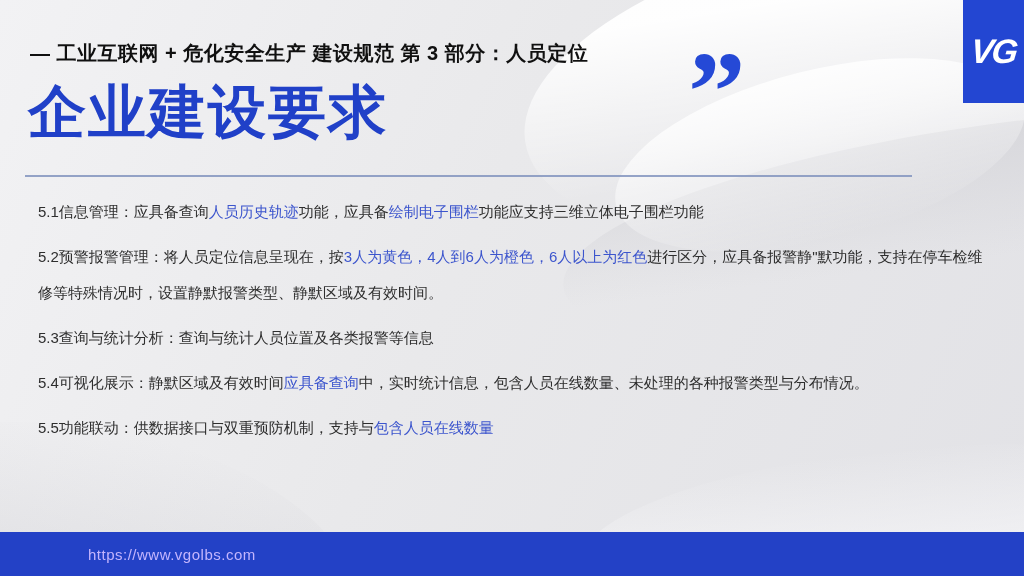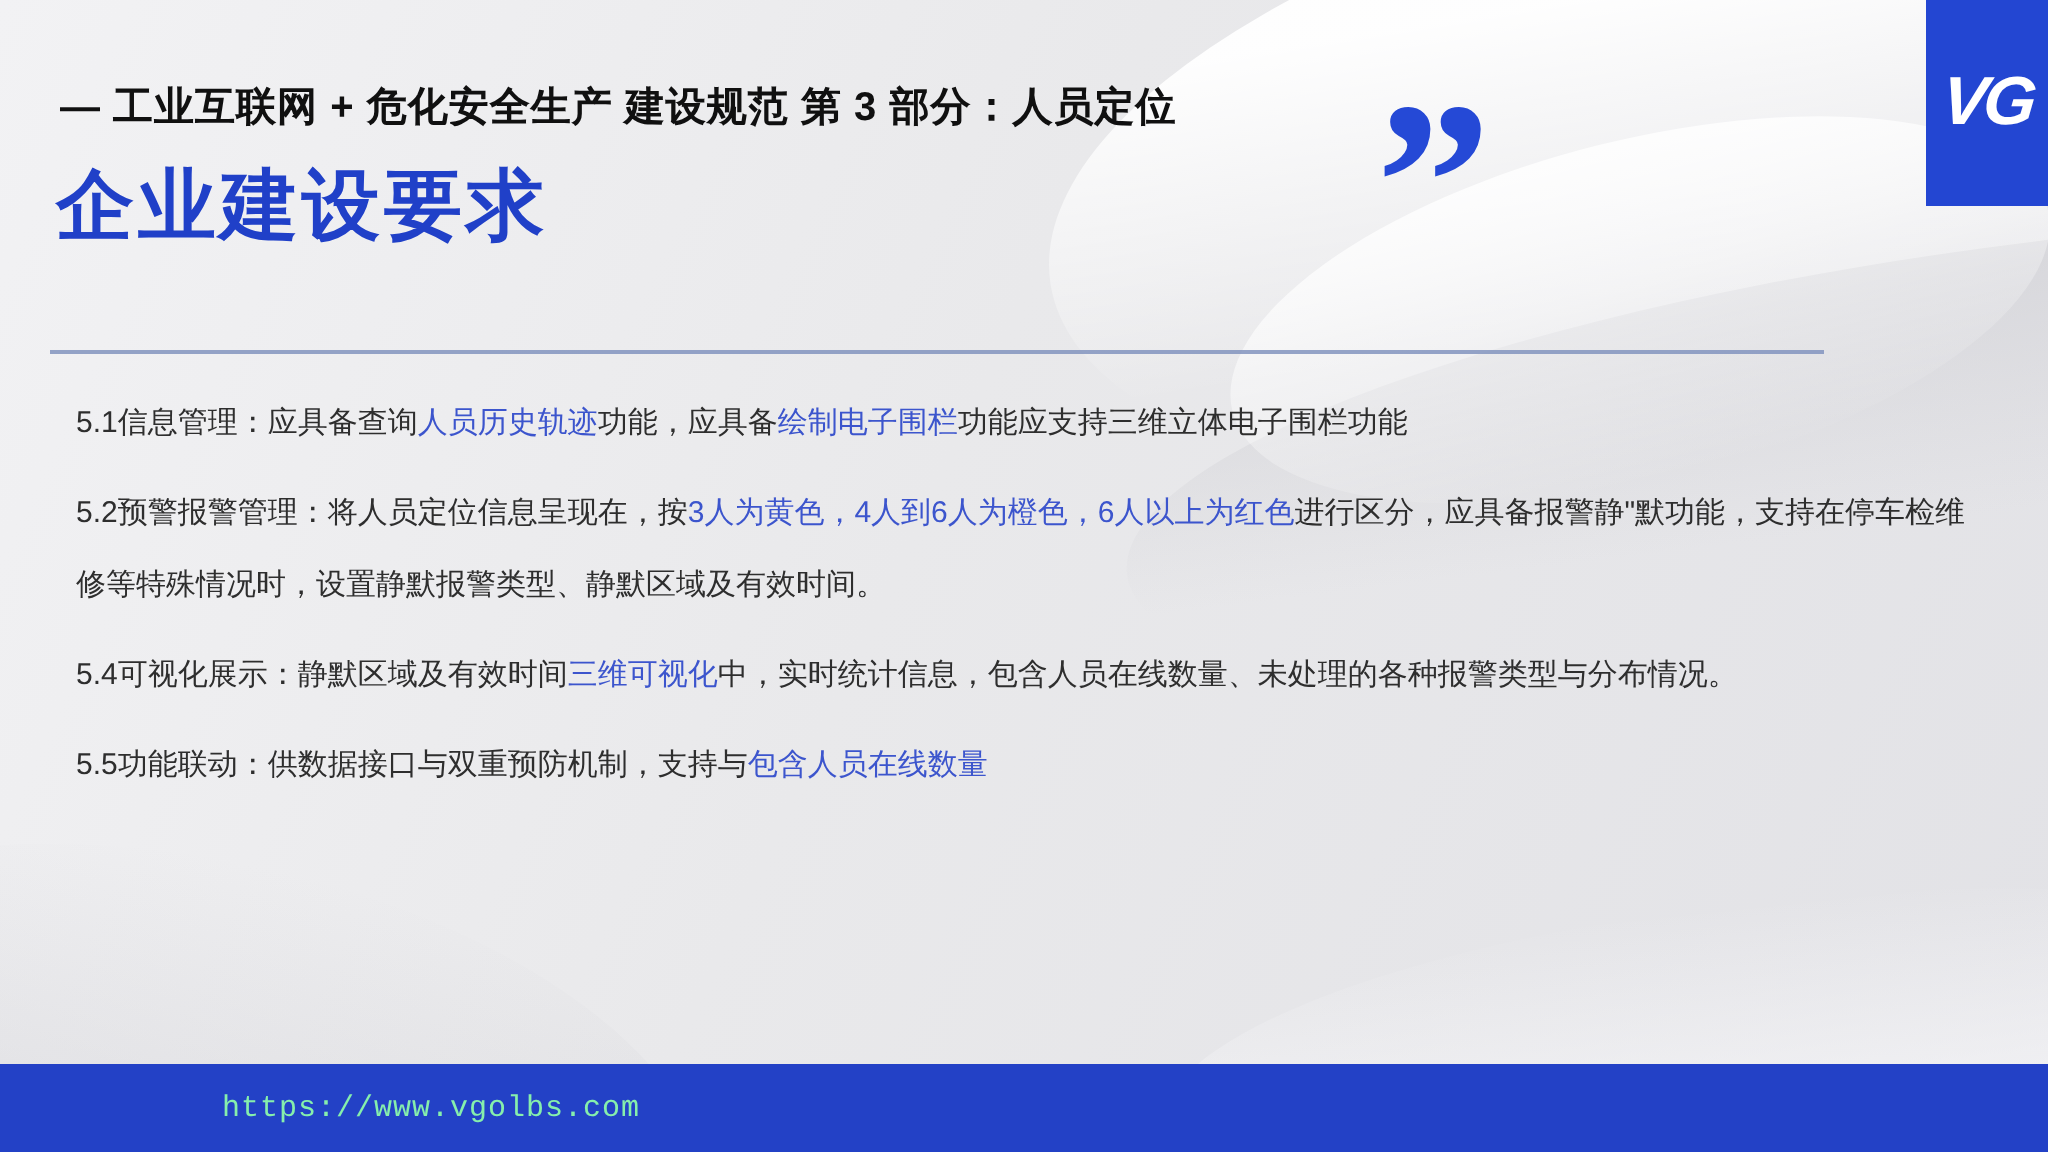--- a/index.html
+++ b/index.html
@@ -53,21 +53,21 @@
   }
   .logo .logo-text {
     color: #ffffff; font-weight: bold; font-style: italic;
     font-size: 34px; letter-spacing: -2px;
     font-family: "Liberation Sans", sans-serif;
     transform: skewX(-6deg);
   }
   .page-title {
     position: absolute; left: 28px; top: 84px;
     font-family: "Liberation Serif", serif;
-    font-weight: bold; font-size: 39px; color: #2040c8;
+    font-weight: bold; font-size: 58px; color: #2040c8;
     letter-spacing: 2px; white-space: nowrap; line-height: 1;
   }
   .quote-mark {
     position: absolute; left: 688px; top: 60px;
     font-family: "Liberation Serif", serif;
     font-weight: bold; font-size: 115px; line-height: 0.55;
     color: #2549d6;
   }
   .title-divider {
     position: absolute; left: 25px; top: 175px;
@@ -81,23 +81,23 @@
   }
   .body-text p { margin: 0 0 9px 0; line-height: 36px; }
   .body-text .hl { color: #3c55cd; }
   .footer {
     position: absolute; left: 0; bottom: 0;
     width: 1024px; height: 44px;
     background: #2341c6;
     display: flex; align-items: center;
   }
   .footer .footer-url {
-    margin-left: 111px;
-    font-family: Liberation Mono, monospace;
-    font-size: 15px; color: #86efac; letter-spacing: 0.5px;
+    margin-left: 88px;
+    font-family: Liberation Sans, sans-serif;
+    font-size: 15px; color: #c4b5fd; letter-spacing: 0.5px;
   }
 </style>
 </head>
 <body>
 
 <div class="slide">
   <div class="swirl swirl-top"></div>
   <div class="swirl swirl-mid"></div>
   <div class="swirl swirl-fan"></div>
   <div class="swirl swirl-bottom-left"></div>
@@ -109,20 +109,21 @@
     <span class="logo-text">VG</span>
   </div>
 
   <div class="page-title">企业建设要求</div>
   <div class="quote-mark">”</div>
   <div class="title-divider"></div>
 
   <div class="body-text" id="body-paragraphs">
       <p><span class="">5.1信息管理：应具备查询</span><span class="hl">人员历史轨迹</span><span class="">功能，应具备</span><span class="hl">绘制电子围栏</span><span class="">功能应支持三维立体电子围栏功能</span></p>
       <p><span class="">5.2预警报警管理：将人员定位信息呈现在，按</span><span class="hl">3人为黄色，4人到6人为橙色，6人以上为红色</span><span class="">进行区分，应具备报警静"默功能，支持在停车检维修等特殊情况时，设置静默报警类型、静默区域及有效时间。</span></p>
-      <p><span class="">5.4可视化展示：静默区域及有效时间</span><span class="hl">三维可视化</span><span class="">中，实时统计信息，包含人员在线数量、未处理的各种报警类型与分布情况。</span></p>
+      <p><span class="">5.3查询与统计分析：查询与统计人员位置及各类报警等信息</span></p>
+      <p><span class="">5.4可视化展示：静默区域及有效时间</span><span class="hl">应具备查询</span><span class="">中，实时统计信息，包含人员在线数量、未处理的各种报警类型与分布情况。</span></p>
       <p><span class="">5.5功能联动：供数据接口与双重预防机制，支持与</span><span class="hl">包含人员在线数量</span></p>
     </div>
 
   <div class="footer">
     <span class="footer-url">https://www.vgolbs.com</span>
   </div>
 </div>
 
 </body></html>

